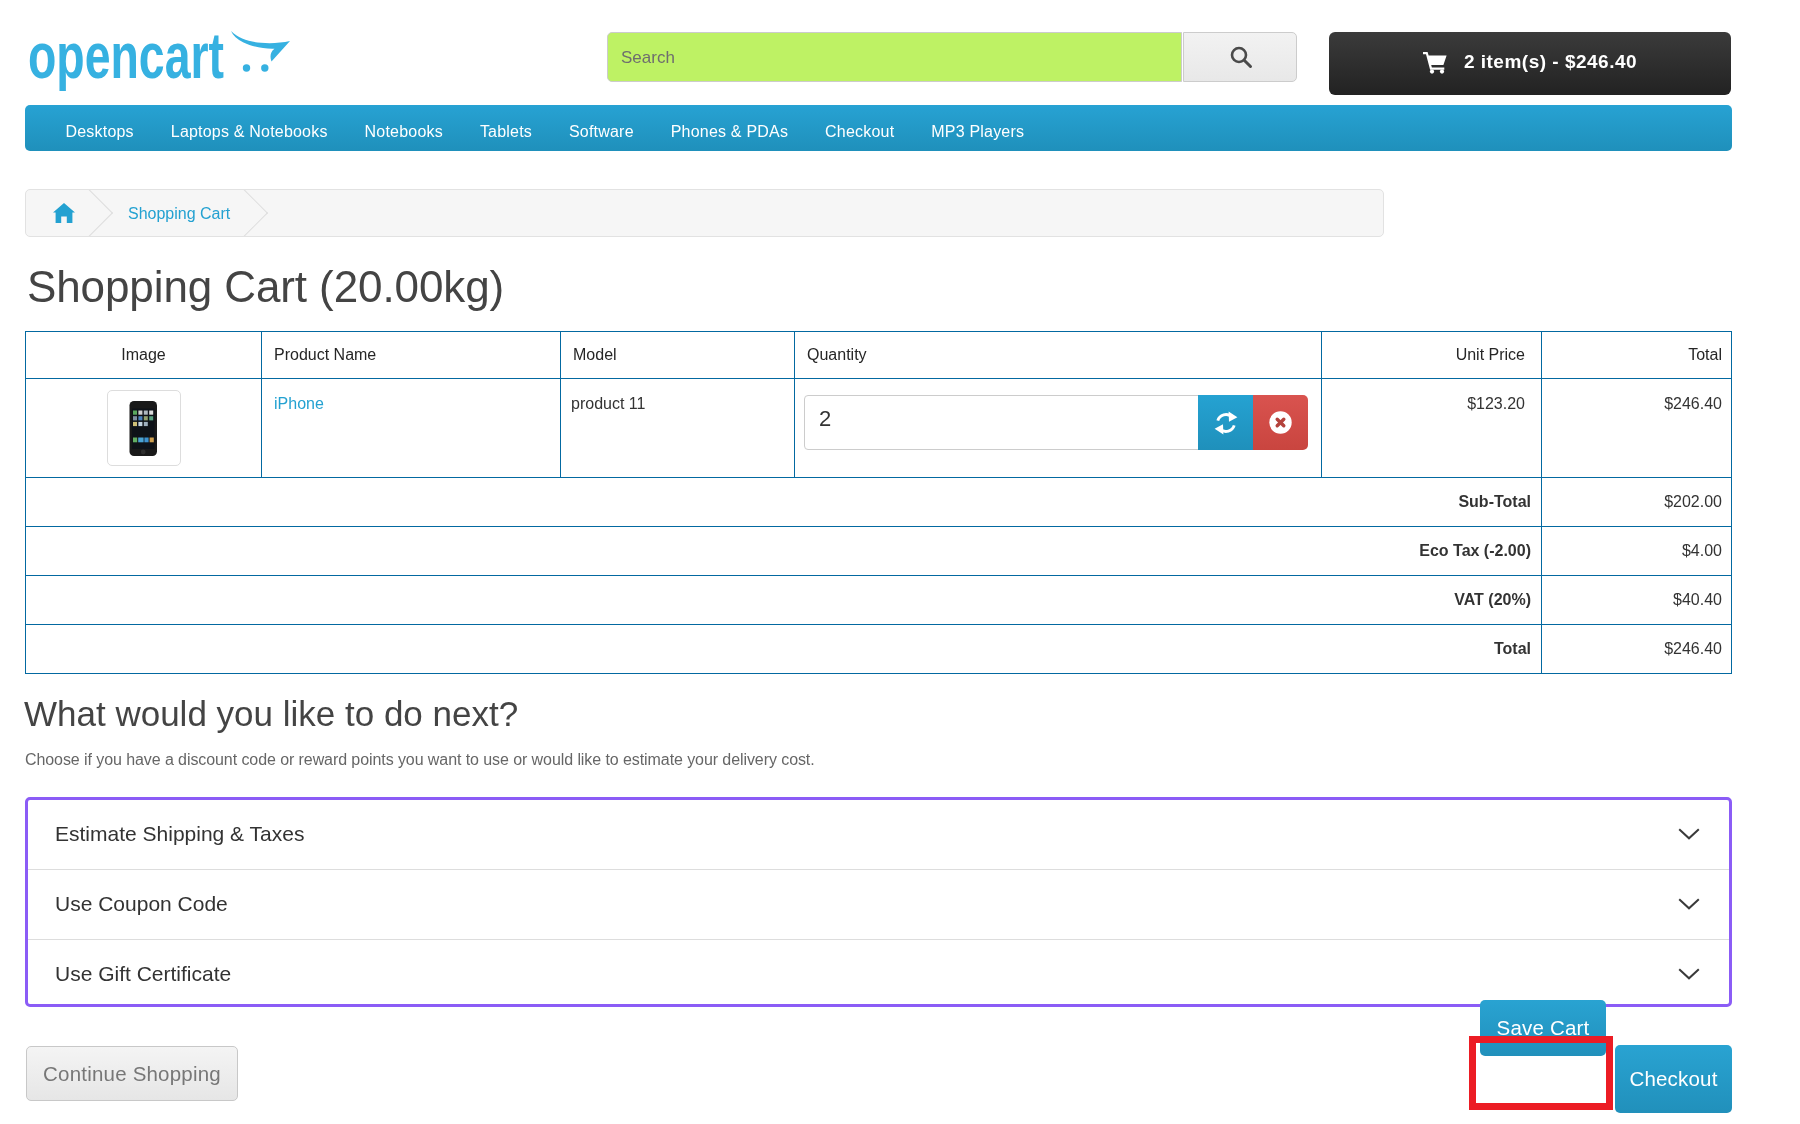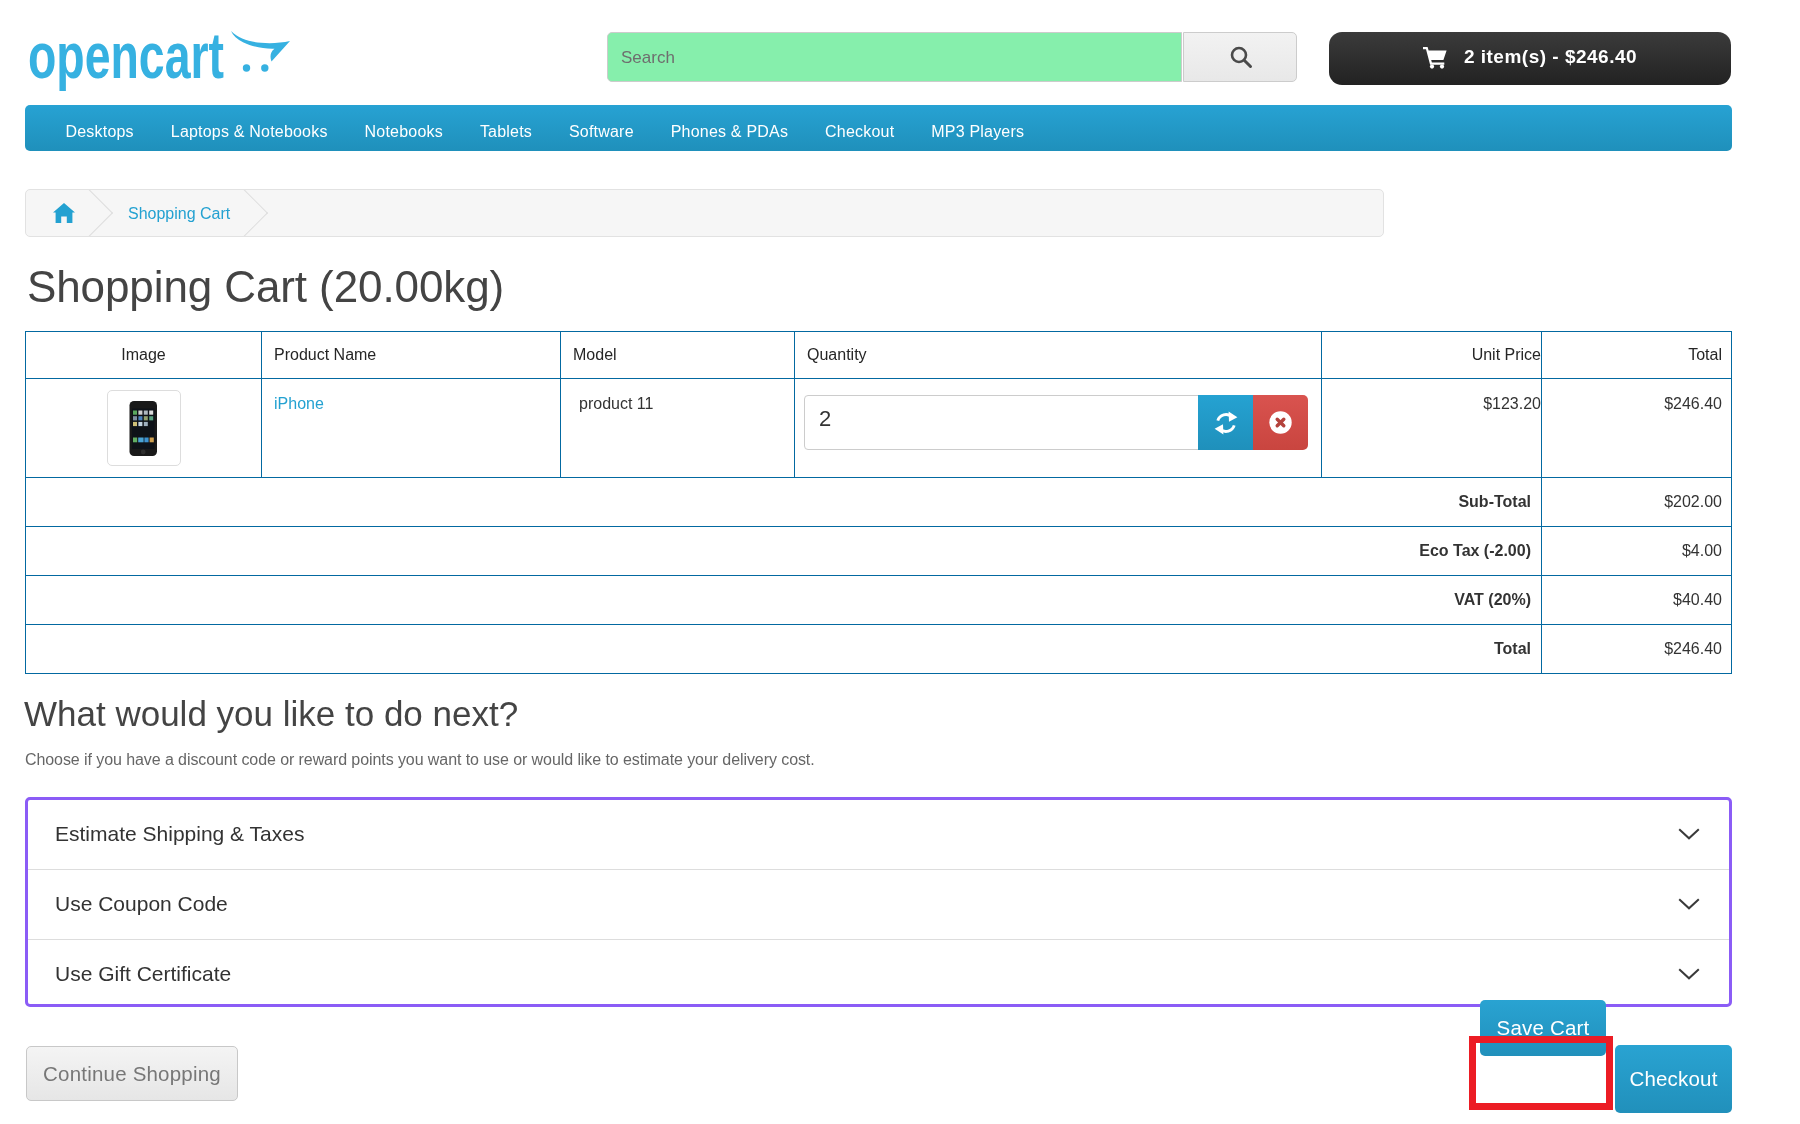--- a/index.html
+++ b/index.html
@@ -2,41 +2,41 @@
 <html><head>
 <meta charset="utf-8">
 <title>Shopping Cart</title>
 <style>
 * { margin:0; padding:0; box-sizing:border-box; }
 html,body { width:1800px; height:1124px; background:#fff; font-family:"Liberation Sans", sans-serif; }
 body { position:relative; overflow:hidden; }
 .abs { position:absolute; }
 
 #search { left:607px; top:32px; width:690px; height:49px; }
-#search .inp { position:absolute; left:0; top:0; width:575px; height:50px; border:1px solid #cccccc; border-radius:5px 0 0 5px; background:#86efac;text-decoration:underline; }
+#search .inp { position:absolute; left:0; top:0; width:575px; height:50px; border:1px solid #cccccc; border-radius:5px 0 0 5px; background:#bef264;text-decoration:underline; }
 #search .inp span { position:absolute; left:13px; top:15px; font-size:17px; color:#6e6e6e; }
 #search .btn { position:absolute; left:576px; top:0; width:114px; height:50px; border:1px solid #cccccc; border-radius:0 5px 5px 0; background:linear-gradient(#f2f2f2,#e8e8e8); }
-#cartbtn { left:1329px; top:32px; width:402px; height:53px; border-radius:13px; background:linear-gradient(#3b3b3b,#222222); color:#fff; font-size:19px; font-weight:bold; letter-spacing:0.5px; display:flex; align-items:center; justify-content:center;gap:8px; }
+#cartbtn { left:1329px; top:32px; width:402px; height:63px; border-radius:6px; background:linear-gradient(#3b3b3b,#222222); color:#fff; font-size:19px; font-weight:bold; letter-spacing:0.5px; display:flex; align-items:center; justify-content:center;gap:8px; }
 #cartbtn svg { margin-right:9px; }
 
 #menu { left:25px; top:105px; width:1707px; height:46px; border-radius:5px; background:linear-gradient(#27a2d3,#1f90bb); }
 #menu ul { list-style:none; display:flex; padding-left:22px; }
 #menu li { color:#fff; font-size:16px; letter-spacing:0.2px; line-height:54px; padding:0 18.5px; white-space:nowrap; }
 
 #crumb { left:25px; top:189px; width:1359px; height:48px; background:#f6f6f6; border:1px solid #e2e2e2; border-radius:5px; overflow:hidden; }
 .sep { position:absolute; width:34px; height:34px; border-top:1px solid #ddd; border-right:1px solid #ddd; transform:rotate(45deg); }
 #crumb .t { position:absolute; left:102px; top:15px; color:#23a1d1; font-size:16px; }
 
 #h1 { left:27px; top:265px; font-size:44px; color:#444; line-height:1; letter-spacing:-0.1px; }
 
 #tbl { left:25px; top:331px; width:1707px; border-collapse:collapse; font-size:16px; color:#333; }
 #tbl td { border:1px solid #0369a1; padding:0 12px; }
 #tbl tr.hd td { height:47px; color:#262626; }
 #tbl td.c { text-align:center; }
-#tbl td.r { text-align:right; padding-right:0; }
+#tbl td.r { text-align:right; padding-right:16px; }
 #tbl tr.prod td { height:99px; vertical-align:top; padding-top:16px; } #tbl tr.prod td.c { padding-top:11px; } #tbl td.last { padding-right:9px; }
 #tbl tr.tot td { height:49px; vertical-align:middle; }
 #tbl tr.tot td.lbl { font-weight:bold; text-align:right; padding-right:10px; }
 .thumb { display:inline-block; width:74px; height:76px; border:1px solid #ddd; border-radius:5px; background:#fff; position:relative; }
 a.blue { color:#23a1d1; text-decoration:none; }
 
 #qty { position:relative; width:505px; height:55px; margin-left:-3px; }
 #qty .in { position:absolute; left:0; top:0; width:395px; height:55px; border:1px solid #ccc; border-radius:4px 0 0 4px; background:#fff; }
 #qty .in span { position:absolute; left:14px; top:12px; font-size:22px; color:#333; line-height:1; }
 #qty .b1 { position:absolute; left:394px; top:0; width:55px; height:55px; background:linear-gradient(#25a2d2,#1f90bb); display:flex; align-items:center; justify-content:center; }
@@ -140,21 +140,21 @@
           <rect x="35.8" y="30.9" width="4" height="4.2" fill="#9fb0bf"></rect>
           <rect x="25" y="46.5" width="4.2" height="4.8" fill="#62ae62"></rect>
           <rect x="30.2" y="46.5" width="5.4" height="4.8" fill="#4aa3d4"></rect>
           <rect x="36.4" y="46.5" width="4.2" height="4.8" fill="#3d92cf"></rect>
           <rect x="41.6" y="46.5" width="4.2" height="4.8" fill="#cfa050"></rect>
           <circle cx="35.2" cy="61" r="2.4" fill="#2e2e2e"></circle>
         </svg>
       </span>
     </td>
     <td><a class="blue" href="#">iPhone</a></td>
-    <td style="padding-left:18px;">product 11</td>
+    <td style="padding-left:10px;">product 11</td>
     <td>
       <div id="qty">
         <div class="in">
               <span>2</span>
             </div>
         <div class="b1">
           <svg width="26" height="26" viewBox="-13 -13 26 26">
             <g stroke="#fff" stroke-width="2.9" fill="none">
               <path d="M-8.2,-2.4 A8.6,8.6 0 0 1 5.6,-6.4"></path>
               <path d="M8.2,2.4 A8.6,8.6 0 0 1 -5.6,6.4"></path>

